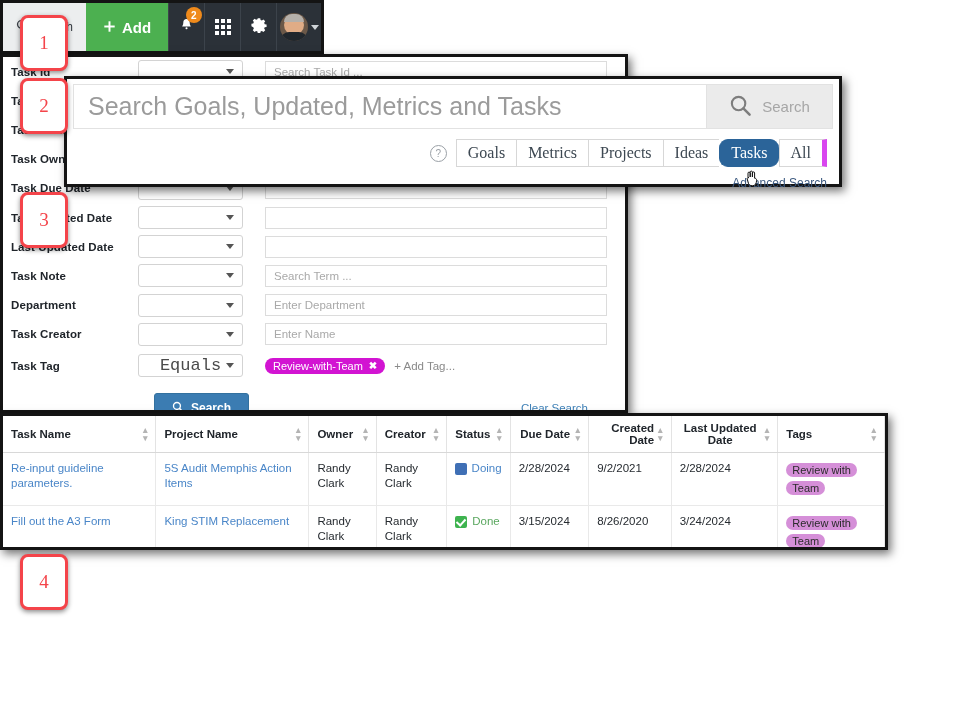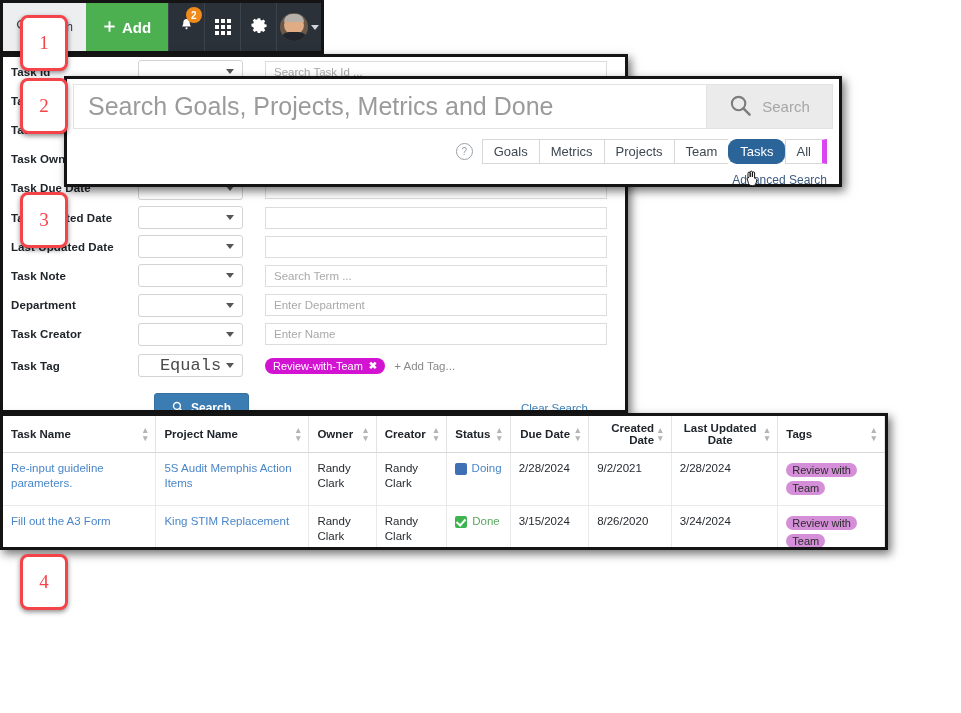--- a/index.html
+++ b/index.html
@@ -61,22 +61,22 @@
             display:flex;align-items:center;padding-left:14px;
             font-size:25px;color:#9b9b9b;}
   .gs-btn{width:125px;background:#ebebeb;border:1px solid #e2e2e2;
           display:flex;align-items:center;justify-content:center;gap:10px;
           color:#a6a6a6;font-size:15px;}
   .gs-tabs{display:flex;justify-content:flex-end;align-items:center;
            gap:0;margin:10px 12px 0 0;}
   .help-icon{width:15px;height:15px;border:1px solid #9aa0a6;border-radius:50%;
              color:#9aa0a6;font-size:10px;display:flex;align-items:center;
              justify-content:center;margin-right:9px;}
-  .seg{border:1px solid #d7d7d7;border-right:none;padding:4px 11px;font-size:13px;
-       color:#3d4852;background:#fff;}
+  .seg{border:1px solid #d7d7d7;border-right:none;padding:4px 11px;font-size:16px;
+       color:#3d4852;background:#fff;font-family:Liberation Serif, serif;}
   .seg:last-child{border-right:5px solid #d946ef;}
   .seg.active{background:#2b6499;color:#fff;border-color:#2b6499;border-radius:9px;}
   .adv{margin:9px 12px 0 0;text-align:right;font-size:12px;color:#3d5a80;}
   .cursor-hand{position:absolute;left:744px;top:170px;width:16px;height:18px;z-index:30;}
 
   
   #sec3{left:64px;top:196px;width:622px;height:353px;border:3px solid #141414;
         background:#fff;box-shadow:3px 4px 9px rgba(0,0,0,.55);z-index:12;overflow:hidden;}
   .frow{display:flex;align-items:center;height:29.2px;padding:0 0 0 8px;justify-content:center;}
   .flabel{width:127px;font-size:11.5px;color:#20252b;font-weight:bold;letter-spacing:.1px;}
@@ -200,37 +200,37 @@
         <span class="face"></span>
           <span class="hair"></span>
           <span class="body"></span>
       </span>
       <span class="caret"></span>
     </div>
   </div>
 
   <div class="panel" id="sec2">
     <div class="gs-row">
-      <div class="gs-input">Search Goals, Projects, Metrics and Done</div>
+      <div class="gs-input">Search Goals, Updated, Metrics and Tasks</div>
       <div class="gs-btn">
         <span>
           <svg width="23" height="23" viewBox="0 0 24 24">
               <circle cx="10" cy="10" r="7" fill="none" stroke="#7d7d7d" stroke-width="2.2"></circle>
               <line x1="15" y1="15" x2="21.5" y2="21.5" stroke="#7d7d7d" stroke-width="2.6" stroke-linecap="round"></line>
             </svg>
         </span>
         <span>Search</span>
       </div>
     </div>
     <div class="gs-tabs">
       <span class="help-icon">?</span>
       <span class="seg">Goals</span>
       <span class="seg">Metrics</span>
       <span class="seg">Projects</span>
-      <span class="seg">Team</span>
+      <span class="seg">Ideas</span>
       <span class="seg active">Tasks</span>
       <span class="seg">All</span>
     </div>
     <div class="adv">Advanced Search</div>
   </div>
 
   <svg class="cursor-hand" viewBox="0 0 16 18">
     <path d="M4 7V3.2a1.1 1.1 0 0 1 2.2 0V7V2.2a1.1 1.1 0 0 1 2.2 0V7V3a1.1 1.1 0 0 1 2.2 0v5.2c1.1 0 2 .6 2 2.2 0 2.6-1.4 5.4-4 5.4-2.6 0-4.4-1.3-4.6-4.2L3.2 9c-.4-1.2 1-1.9 1.6-1z" fill="#fff" stroke="#111" stroke-width="1"></path>
   </svg>
 

